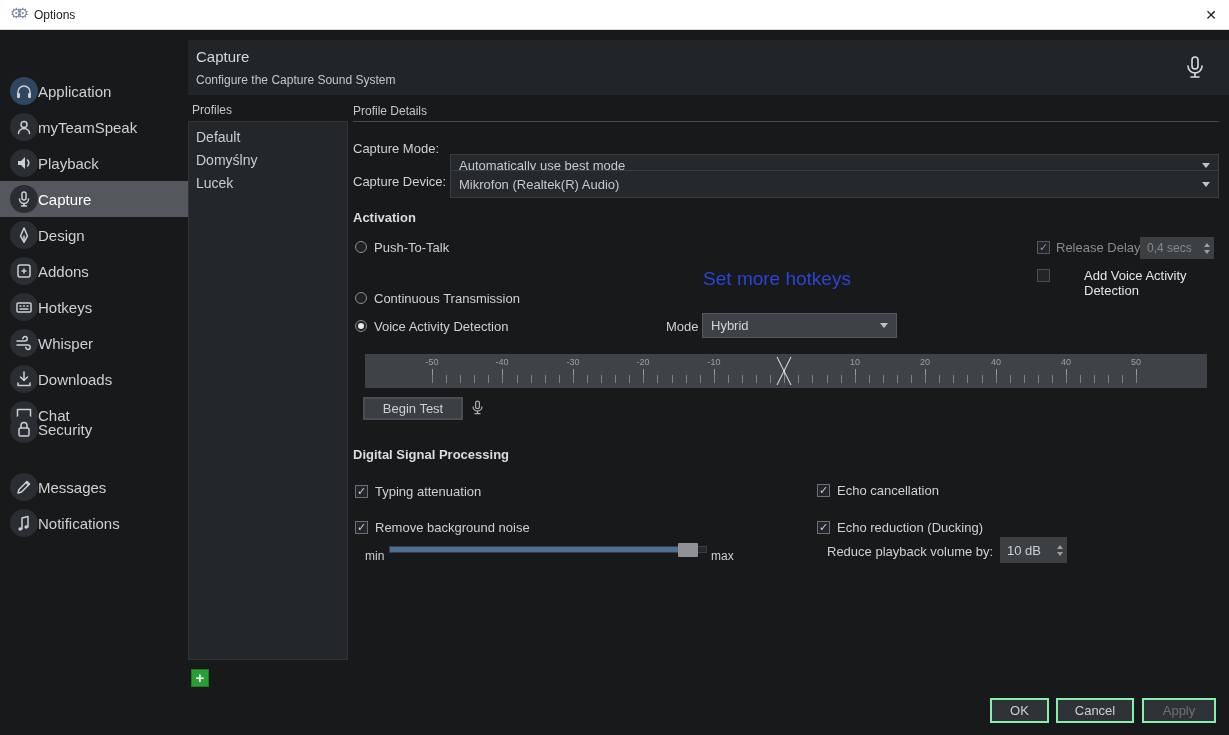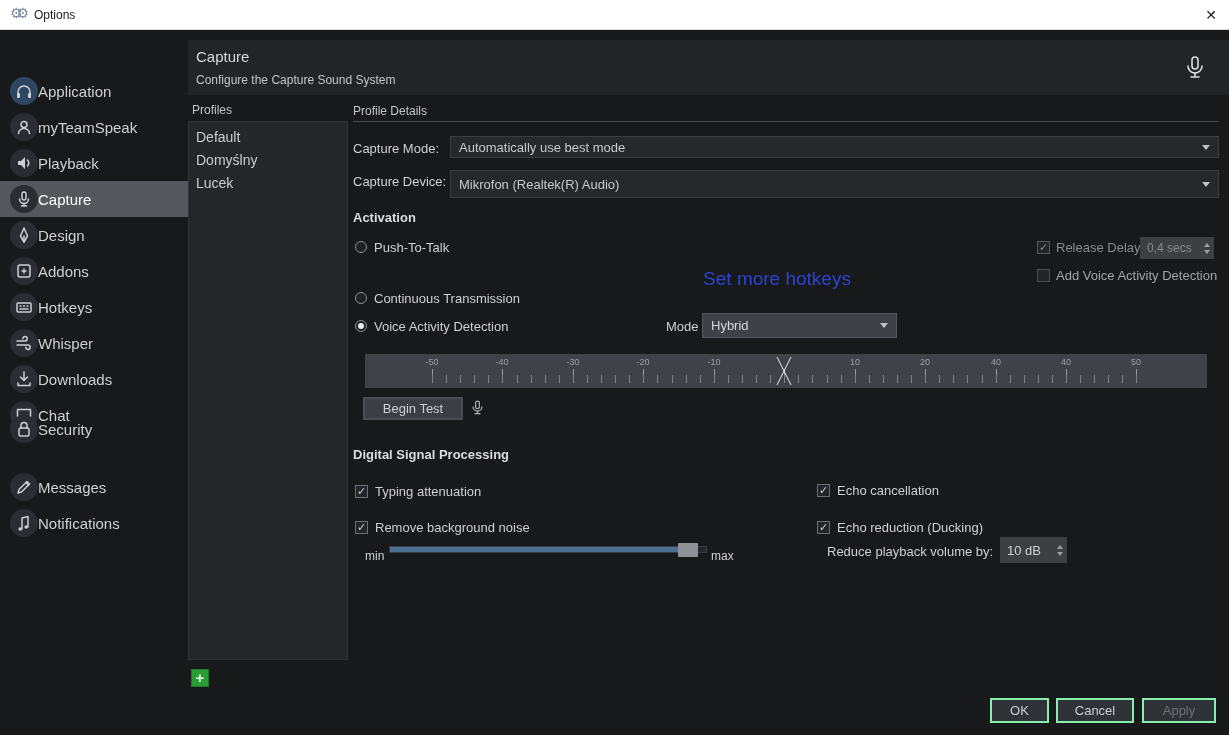--- a/index.html
+++ b/index.html
@@ -50,21 +50,21 @@
   .radio{position:absolute;width:12px;height:12px;border-radius:50%;border:1px solid #8a8e92;
     background:#1f2225;box-sizing:border-box;cursor:pointer;}
   .radio.on::after{content:"";position:absolute;left:2px;top:2px;width:6px;height:6px;
     border-radius:50%;background:#e8eaec;}
   .check{position:absolute;width:13px;height:13px;background:#22262a;border:1px solid #6b7074;
     box-sizing:border-box;font-size:11px;line-height:11px;text-align:center;color:#ced1d4;cursor:pointer;}
   .check.dim{color:#8a8e92;border-color:#55595d;}
   .check.empty{color:transparent;border-color:#4a4e52;}
   .lbl{position:absolute;font-size:13px;color:#ced1d4;line-height:15px;}
   .lbl.dim{color:#888c90;}
-  .lbl.dimmer{color:#a3a3a3;}
+  .lbl.dimmer{color:#e5e5e5;margin-left:28px;}
   .ghost-btn{position:absolute;left:657px;top:236px;width:240px;height:22px;background:#3e4246;
     color:#70757a;font-size:13px;display:flex;align-items:center;justify-content:center;cursor:pointer;}
   .link{position:absolute;left:657px;top:268px;width:240px;text-align:center;font-size:19px;
     color:#2b44d4;cursor:pointer;}
   .spin{position:absolute;background:#3c4043;box-sizing:border-box;display:flex;align-items:center;
     font-size:12px;padding:0 18px 0 7px;cursor:pointer;}
   .spin .arrows{position:absolute;right:4px;top:0;bottom:0;display:flex;flex-direction:column;
     justify-content:center;gap:3px;}
   .spin .up{width:0;height:0;border-left:3.5px solid transparent;border-right:3.5px solid transparent;
     border-bottom:4px solid #9aa0a4;}
@@ -241,21 +241,21 @@
     <div class="profile-row">Default</div>
     <div class="profile-row">Domyślny</div>
     <div class="profile-row">Lucek</div>
   </div>
   <div class="add-btn">+</div>
 
   <div class="pd-label">Profile Details</div>
   <div class="pd-line"></div>
 
   <div class="form-label" style="left:353px;top:141px">Capture Mode:</div>
-  <div class="select" style="left:450px;top:136px;width:769px;height:22px">
+  <div class="select" style="left:450px;top:154px;width:769px;height:22px">
     <span>Automatically use best mode</span>
     <span class="chev"></span>
   </div>
 
   <div class="form-label" style="left:353px;top:174px">Capture Device:</div>
   <div class="select" style="left:450px;top:170px;width:769px;height:28px">
     <span>Mikrofon (Realtek(R) Audio)</span>
     <span class="chev"></span>
   </div>
 

